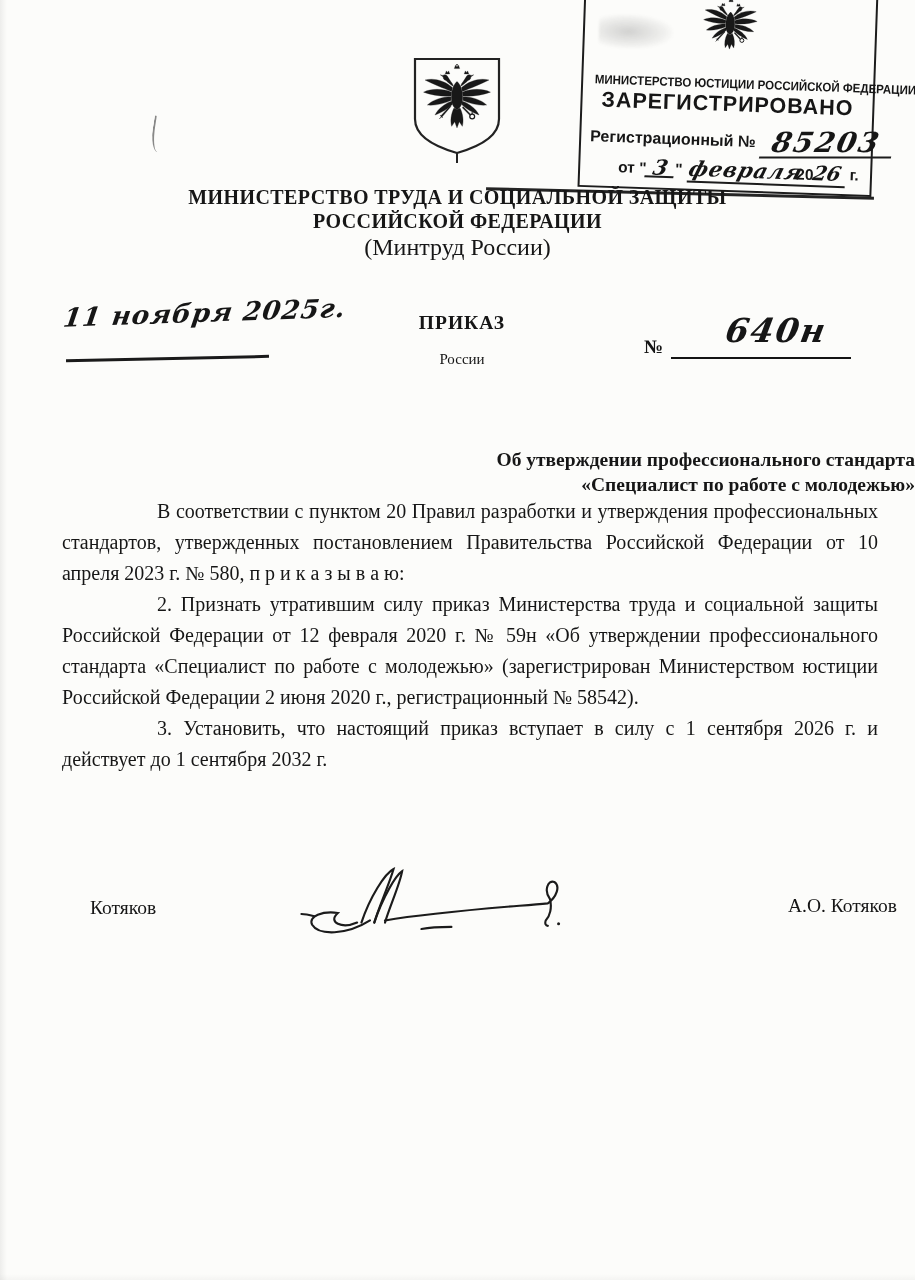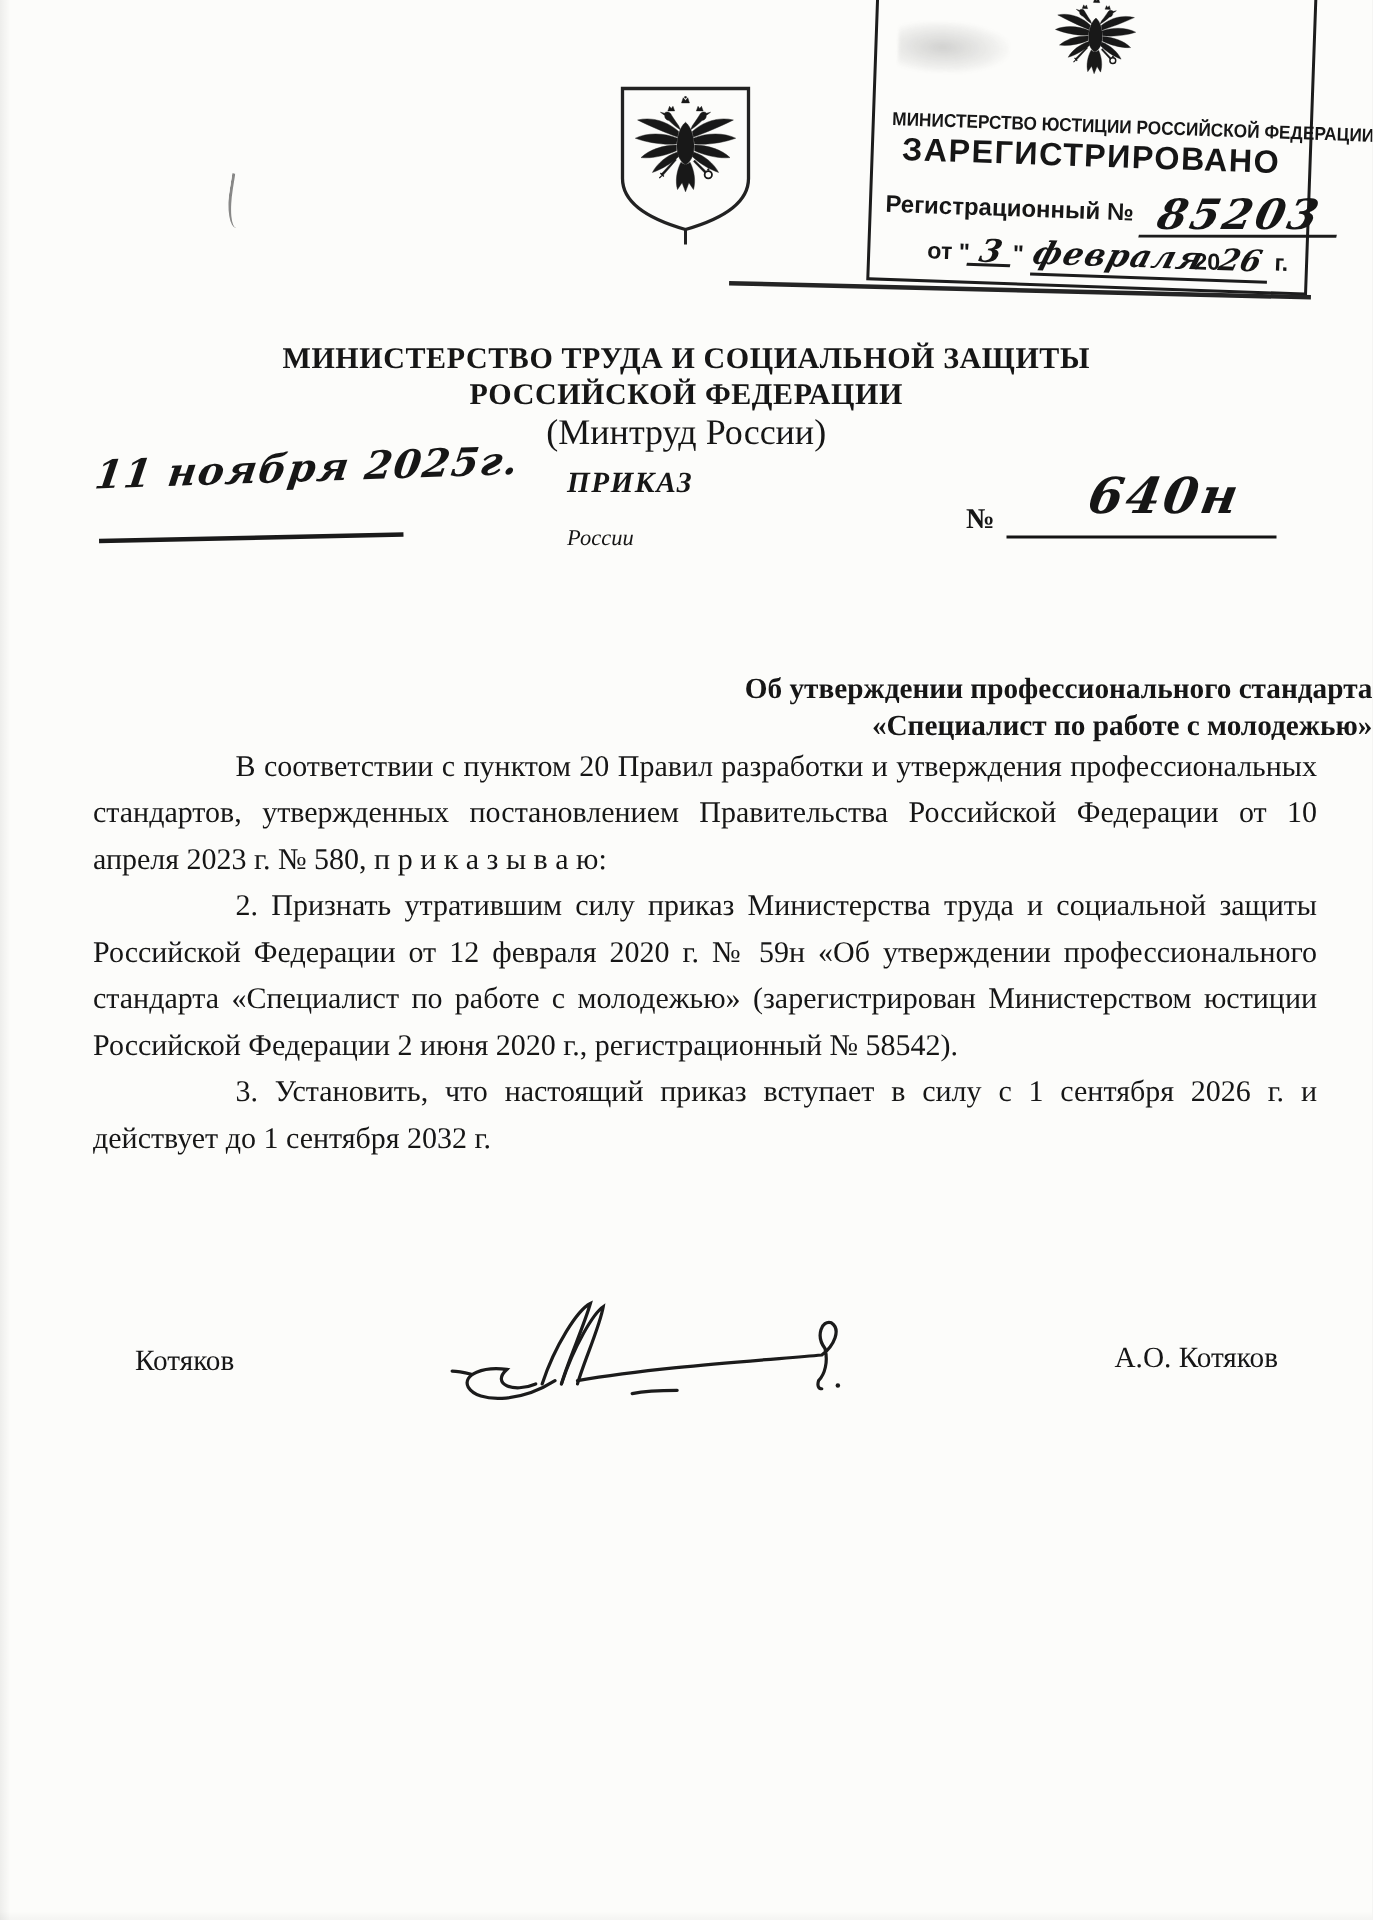--- a/index.html
+++ b/index.html
@@ -18,41 +18,41 @@
   .stamp-dateline{position:absolute;top:172px;left:38px;white-space:nowrap;font-size:15.5px;font-weight:bold;}
   .stamp-day{display:inline-block;font-family:"DejaVu Serif",serif;font-style:italic;font-weight:bold;font-size:21px;transform:skewX(-10deg);border-bottom:2px solid #1c1c1c;padding:0 7px 0 7px;position:relative;top:1px;line-height:17px;}
   .stamp-monthyear{display:inline-block;border-bottom:2px solid #1c1c1c;padding:0 4px 1px 2px;position:relative;top:1px;line-height:18px;}
   .stamp-month{font-family:"DejaVu Serif",serif;font-style:italic;font-weight:bold;font-size:21px;letter-spacing:1px;display:inline-block;transform:skewX(-14deg);margin-right:-6px;}
   .stamp-yearhw{font-family:"DejaVu Serif",serif;font-style:italic;font-weight:bold;font-size:20px;display:inline-block;transform:skewX(-12deg);}
   .pen-strike{position:absolute;left:486px;top:192px;width:388px;height:2.6px;background:#242424;transform:rotate(1.4deg);}
   .pen-mark{position:absolute;left:152px;top:116px;width:10px;height:36px;border-left:2px solid rgba(20,20,20,.5);border-radius:0 0 0 70%;transform:rotate(9deg);}
 
   
   .emblem{position:absolute;left:408px;top:56px;}
-  .ministry{position:absolute;top:186px;left:0;width:100%;text-align:center;font-weight:bold;font-size:20px;line-height:23.5px;letter-spacing:.4px;margin-top:42px;}
+  .ministry{position:absolute;top:186px;left:0;width:100%;text-align:center;font-weight:bold;font-size:20px;line-height:23.5px;letter-spacing:.4px;}
   .ministry-sub{font-weight:normal;font-size:24px;letter-spacing:0;padding-top:3px;}
 
   
   .hw-date{position:absolute;left:64px;top:299px;width:215px;font-family:"DejaVu Serif",serif;font-style:italic;font-weight:bold;font-size:26px;letter-spacing:1px;white-space:nowrap;transform:skewX(-10deg) rotate(-2deg);}
   .hw-date-line{position:absolute;left:66px;top:357px;width:203px;height:2.6px;background:#1a1a1a;transform:rotate(-1.2deg);}
-  .order-center{position:absolute;left:378px;top:312px;width:168px;text-align:left;font-style:italic;}
+  .order-center{position:absolute;left:378px;top:312px;width:168px;text-align:center;}
   .prikaz{font-weight:bold;font-size:19.5px;letter-spacing:1px;}
   .city{margin-top:17px;font-size:15px;}
   .no-label{position:absolute;left:644px;top:336px;font-size:19px;font-weight:bold;}
   .no-line{position:absolute;left:671px;top:357px;width:180px;height:2.4px;background:#141414;}
   .no-value{position:absolute;left:726px;top:311px;font-family:"DejaVu Serif",serif;font-style:italic;font-weight:bold;font-size:33px;letter-spacing:2px;transform:skewX(-10deg);}
 
   
   .doc-title{position:absolute;top:447px;left:0;width:100%;text-align:right;font-weight:bold;font-size:19.5px;line-height:25px;}
   .body-text{position:absolute;left:62px;top:496px;width:816px;font-size:20px;line-height:31px;text-align:justify;}
   .body-text p{margin:0;text-indent:95px;}
 
   
   .sig-position{position:absolute;left:90px;top:897px;font-size:19.5px;}
-  .sig-name{position:absolute;left:743px;top:895px;font-size:19.5px;}
+  .sig-name{position:absolute;left:788px;top:895px;font-size:19.5px;}
   .sig-svg{position:absolute;left:295px;top:860px;}
 </style>
 </head>
 <body>
 
 <svg width="0" height="0" style="position:absolute" aria-hidden="true">
   <defs>
     <symbol id="eagle" viewBox="0 0 100 92">
       <g fill="#181818" stroke="#181818" stroke-width="0.4">
         <path d="M46.5 6 L48 1.5 L50 4 L52 1.5 L53.5 6 Z"></path>

